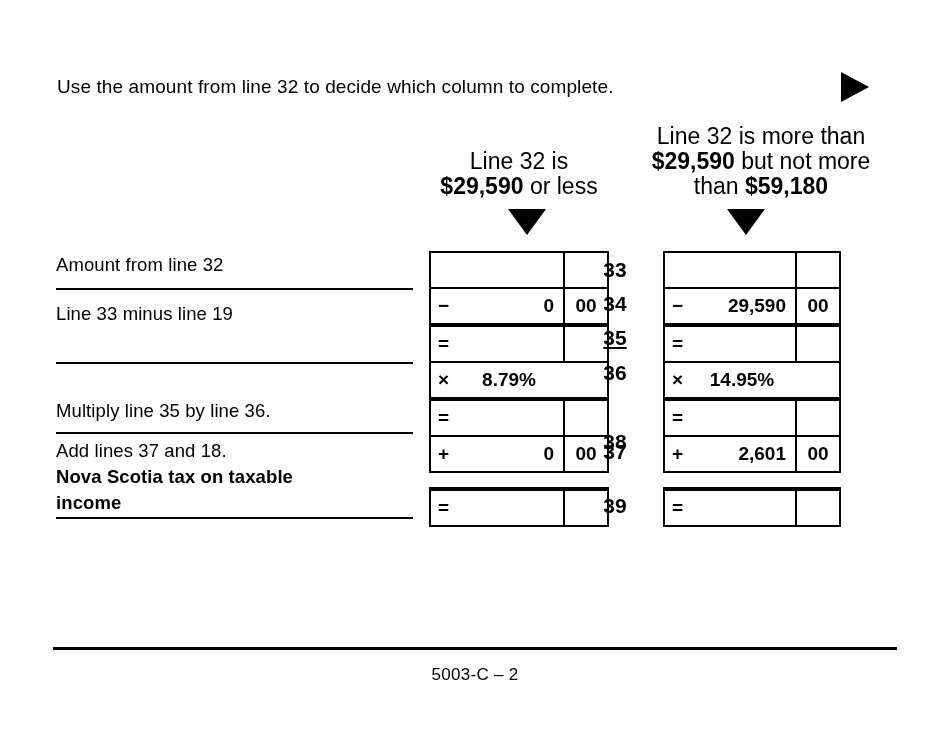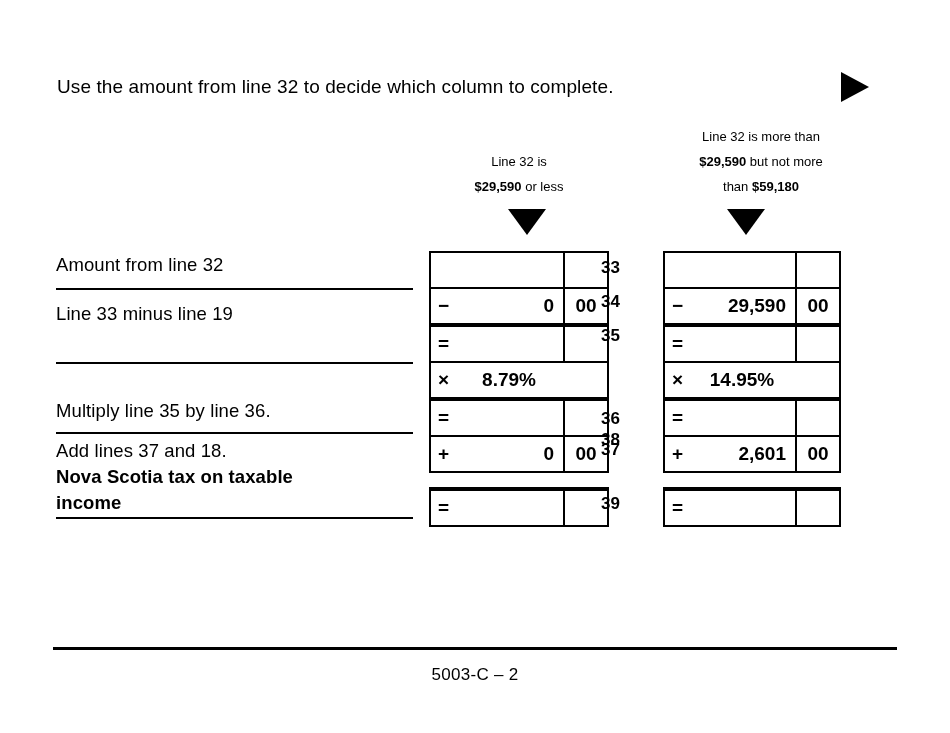--- a/index.html
+++ b/index.html
@@ -36,21 +36,21 @@
     width: 0;
     height: 0;
     border-top: 15px solid transparent;
     border-bottom: 15px solid transparent;
     border-left: 28px solid #000000;
   }
 
   
   .colhead {
     position: absolute;
-    font-size: 13px;
+    font-size: 23px;
     line-height: 25px;
     text-align: center;
   }
   .colhead b { font-weight: bold; }
   #colhead-a {
     left: 409px;
     top: 149px;
     width: 220px;
   }
   #colhead-b {
@@ -145,30 +145,30 @@
   #grid-b { left: 663px; top: 251px; }
   #grid-b .c-amt   { width: 121px; }
   #grid-b .c-cents { width: 42px; }
   #grid-b39 { left: 663px; top: 487px; }
   #grid-b39 .c-amt   { width: 121px; }
   #grid-b39 .c-cents { width: 42px; }
 
   
   .lineno {
     position: absolute;
-    left: 584px;
+    left: 597px;
     width: 36px;
-    text-align: right;
-    font-size: 17px;
+    text-align: center;
+    font-size: 21px;
     font-weight: bold;
   }
   #ln-33 { top: 258px; }
   #ln-34 { top: 292px; }
-  #ln-35 { top: 326px; }
-  #ln-36 { top: 361px; margin-top: 48px; }
+  #ln-35 { top: 326px; text-decoration: underline; }
+  #ln-36 { top: 361px; }
   #ln-37 { top: 396px; margin-top: 44px; }
   #ln-38 { top: 430px; }
   #ln-39 { top: 494px; }
 
   
   #footer-rule {
     position: absolute;
     left: 53px;
     top: 647px;
     width: 844px;

